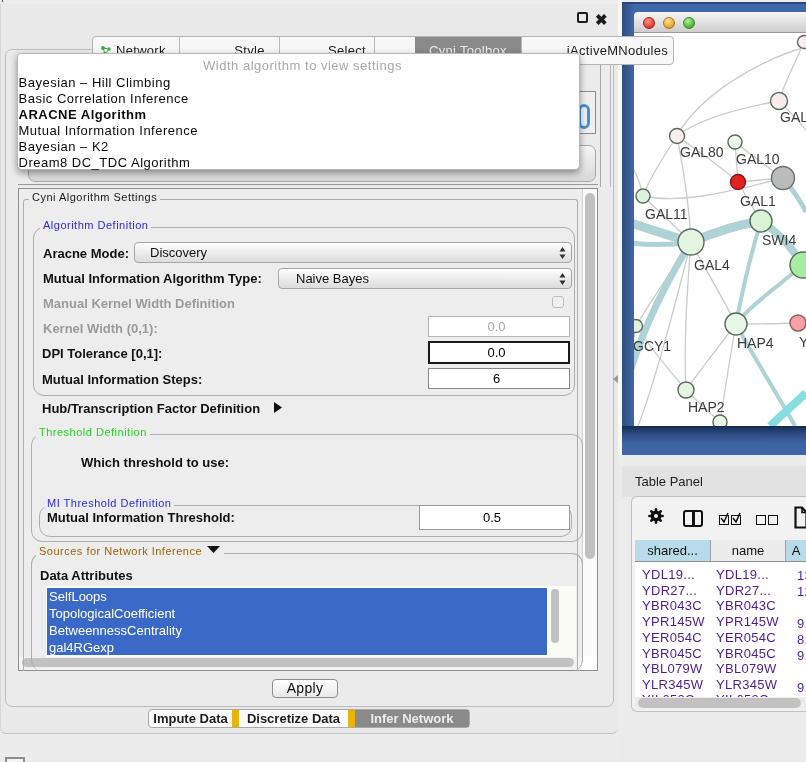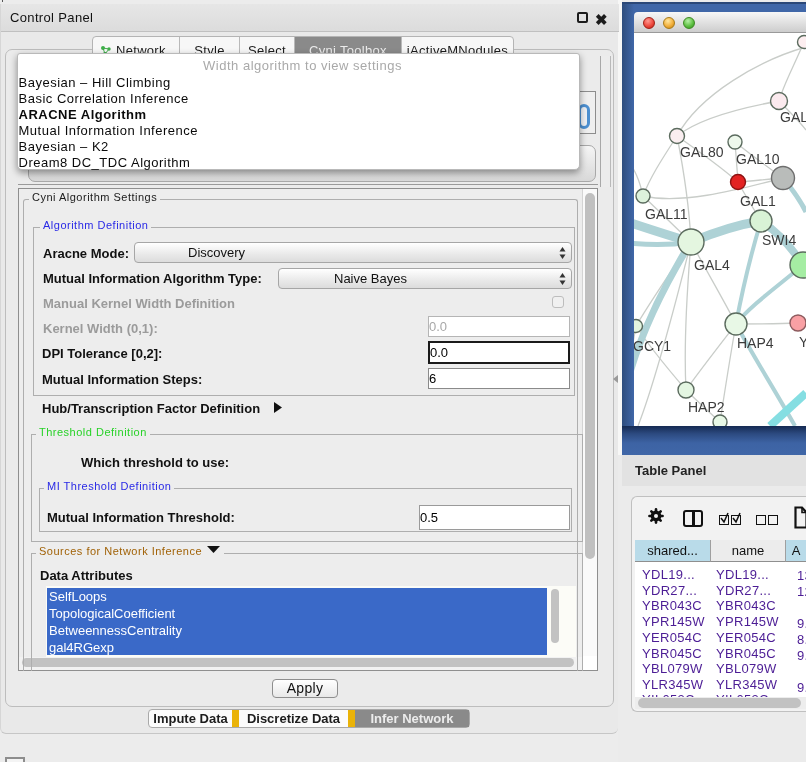--- a/index.html
+++ b/index.html
@@ -11,89 +11,88 @@
 #titlebar { left:0; top:0; width:618px; height:28px;
   background:linear-gradient(#e6e6e6,#dcdcdc); border-bottom:1px solid #c0c0c0;
   font-size:13px; letter-spacing:0.35px; color:#111; line-height:27px; padding-left:9px; }
 #icoFloat { left:576px; top:8px; width:11px; height:11px; border:2px solid #1b1b1b; border-radius:2px; }
 #icoClose { left:594px; top:7px; width:16px; height:22px; font-size:15px; font-weight:bold; color:#1b1b1b; }
 
 #contentPanel { left:4px; top:45px; width:609px; height:658px; background:#ebebeb;
   border:1px solid #bdbdbd; border-radius:7px; }
 
 #tabstrip { left:91px; top:32px; height:29px; display:flex; background:#f7f7f7;
-  border:1px solid #b4b4b4; border-radius:4px; font-size:13px; color:#1d1d1d; z-index:5; }
+  border:1px solid #b4b4b4; border-radius:4px; font-size:13px; color:#1d1d1d; z-index:5;gap:40px; }
 #tabstrip .tab { line-height:15px; letter-spacing:0.3px; border-right:1px solid #b9b9b9; display:flex; align-items:center; justify-content:center; }
 #tabstrip .tab:last-child { border-right:none; }
 #tabstrip .sel { background:#8a8a8a; color:#ececec; }
 
 #btabs { left:147px; top:705px; height:19px; display:flex; background:#fbfbfb;
   border:1px solid #a9a9a9; border-radius:4px; font-size:13px; font-weight:bold; color:#1d1d1d; z-index:5; }
 #btabs .tab { line-height:17px; text-align:center; border-right:7px solid #eab308; }
 #btabs .tab:last-child { border-right:none; }
 #btabs .sel { background:#8a8a8a; color:#ececec; }
 
 .bline { background:#9a9a9a; }
 
 #scrollpane { left:17px; top:184px; width:580px; height:483px; border:1px solid #8f8f8f; background:#ededed; }
 #vsb { right:0px; top:0px; width:15px; height:468px; background:#fafafa; border-left:1px solid #d4d4d4; }
 #vsb .thumb { position:absolute; left:2px; top:4px; width:10px; height:366px; background:#c0c0c0; border-radius:6px; }
 #hsb { left:0px; bottom:0px; width:564px; height:13px; background:#f2f2f2; }
 #hsb .thumb { position:absolute; left:3px; top:1px; width:552px; height:9px; background:#c2c2c2; border-radius:5px; }
 
-.group { border:1px solid #aeaeae; border-radius:0; }
+.group { border:1px solid #aeaeae; border-radius:11px; }
 .gtitle { position:absolute; top:-9px; background:#ededed; padding:0 3px; font-size:11px; letter-spacing:0.5px; }
 label.b { font-weight:bold; font-size:13px; color:#111; }
 label.g { font-weight:bold; font-size:13px; color:#9b9b9b; }
 
 .combo { position:absolute; height:21px; border:1px solid #a6a6a6; border-radius:4px;
   background:linear-gradient(#ffffff,#e9e9e9 60%,#dcdcdc); font-size:13px; color:#111; }
-.combo .txt { position:absolute; left:17px; top:2px;margin-left:38px; }
+.combo .txt { position:absolute; left:17px; top:2px; }
 .combo .arr { position:absolute; right:4px; top:1px; width:9px; height:18px; color:#333; }
 .arr svg { display:block; }
 
-.tf { position:absolute; background:#fff; font-size:13px; text-align:left; padding-right:5px; }
+.tf { position:absolute; background:#fff; font-size:13px; text-align:center; padding-right:5px; }
 
 #applyBtn { left:271px; top:675px; width:66px; height:19px; background:linear-gradient(#ffffff,#e8e8e8);
   border:1px solid #8e8e8e; border-radius:4px; text-align:center; font-size:14px; letter-spacing:0.3px; line-height:17px; color:#111; z-index:4; }
 
 #dropdown { left:17px; top:53px; width:563px; height:117px; background:#fff;
   border:1px solid #b9b9b9; border-radius:3px 3px 5px 5px;
   box-shadow:0 3px 7px rgba(0,0,0,0.4); z-index:20; font-size:13px; letter-spacing:0.5px; color:#0a0a0a; }
 #dropdown .prompt { position:absolute; left:0; top:4px; width:100%; text-align:center; text-indent:8px; color:#a9a9a9; }
 #dropdown .it { position:absolute; left:0.5px; }
 
 #netwin { left:622px; top:2px; width:184px; height:453px;
   background:linear-gradient(90deg,#2e4d7d,#4067a8 12px); border-top:2px solid #2b4878; }
 #macbar { left:12px; top:8px; width:172px; height:21px;
   background:linear-gradient(#f7f7f7,#cdcdcd); border-bottom:1px solid #9a9a9a; border-radius:4px 0 0 0; }
 .light { position:absolute; width:12px; height:12px; border-radius:50%; z-index:3; }
 #netcontent { left:12px; top:29px; width:172px; height:393px; background:#ffffff; overflow:hidden; }
 #netbottom { left:0px; top:422px; width:184px; height:31px;
   background:linear-gradient(#152a52,#2c4a80 25%,#3d63a4 55%,#4067a8); }
 
 #tpArea { left:618px; top:455px; width:188px; height:307px; background:#ebebeb; }
-#tpBar { left:4px; top:0px; width:184px; height:31px; background:#e2e2e2; font-size:13px; color:#222; line-height:31px; padding-left:13px;font-weight:bold; }
+#tpBar { left:4px; top:11px; width:184px; height:31px; background:#e2e2e2; font-size:13px; color:#222; line-height:31px; padding-left:13px; }
 #tpPanel { left:13px; top:41px; width:175px; height:216px; background:#f2f2f2;
   border:1px solid #c0c0c0; border-radius:6px 0 0 6px; border-right:none; }
 
 #tbl { left:3px; top:43px; width:172px; height:158px; background:#fff; font-size:13px; overflow:hidden; }
 .hc { position:absolute; top:0; height:22px; border-right:1px solid #9f9f9f; border-bottom:1px solid #8f8f8f; text-align:center; line-height:22px; color:#111; }
 .row { position:absolute; white-space:pre; color:#4c1d95; letter-spacing:0.3px; }
 #tsb { left:3px; top:200px; width:172px; height:12px; background:#ededed; }
 #tsb .thumb { position:absolute; left:3px; top:1px; width:163px; height:10px; background:#c2c2c2; border-radius:5px; }
 
 #minisq { left:5px; top:757px; width:20px; height:14px; border:2px solid #8d8d8d; background:#f4f4f4; }
 #topmark { left:2px; top:0px; width:1px; height:2px; background:#555; }
 </style>
 </head>
 <body>
 <div class="abs" style="left:618px;top:0;width:4px;height:455px;background:#f7f7f6;"></div>
 <div class="abs" id="cpwin">
-  <div class="abs" id="titlebar">Control Panel</div>
   <div class="abs" id="icoFloat"></div>
   <div class="abs" id="icoClose">✖</div>
   <div class="abs" id="contentPanel"></div>
   <div class="abs" id="tabstrip">
     <div class="tab" style="width:87px;justify-content:flex-start;padding-left:7px;"><svg width="12" height="12" viewBox="0 0 12 12" style="margin-right:4px;">
           <circle cx="3" cy="3" r="2" fill="#3fae4a"></circle>
           <circle cx="9" cy="4" r="1.7" fill="#3fae4a"></circle>
           <circle cx="5" cy="9" r="2" fill="#2c8f38"></circle>
           <path d="M3 3 L9 4 L5 9 Z" stroke="#3fae4a" fill="none" stroke-width="1"></path>
         </svg>Network</div>
@@ -143,34 +142,34 @@
           <svg width="9" height="18">
             <path d="M4.5 3 L7.5 7.5 L1.5 7.5 Z" fill="#333"></path>
             <path d="M4.5 15 L7.5 10.5 L1.5 10.5 Z" fill="#333"></path>
           </svg>
         </div>
     </div>
     <label class="g abs" style="left:24px;top:107px;">Manual Kernel Width Definition</label>
     <div class="abs" style="left:533px;top:107px;width:12px;height:12px;background:#f0f0f0;border:1px solid #bdbdbd;border-radius:3px;"></div>
     <label class="g abs" style="left:24px;top:132px;">Kernel Width (0,1):</label>
     <div class="tf" style="left:409px;top:127px;width:142px;height:21px;border:1px solid #b5b5b5;color:#a8a8a8;line-height:19px;">0.0</div>
-    <label class="b abs" style="left:23px;top:157px;">DPI Tolerance [0,2]:</label>
+    <label class="b abs" style="left:23px;top:157px;">DPI Tolerance [0,1]:</label>
     <div class="tf" style="left:409px;top:152px;width:142px;height:23px;border:2px solid #1a1a1a;color:#000;line-height:19px;">0.0</div>
     <label class="b abs" style="left:23px;top:183px;">Mutual Information Steps:</label>
     <div class="tf" style="left:409px;top:179px;width:142px;height:21px;border:1px solid #8a8a8a;color:#000;line-height:19px;">6</div>
     <label class="b abs" style="left:23px;top:212px;">Hub/Transcription Factor Definition</label>
     <svg class="abs" style="left:253px;top:212px;" width="12" height="13">
         <path d="M2 1 L10 6.5 L2 12 Z" fill="#111"></path>
       </svg>
 
     <div class="abs group" style="left:12px;top:245px;width:552px;height:108px;">
       <span class="gtitle" style="left:4px;color:#28d228;">Threshold Definition</span>
     </div>
     <label class="b abs" style="left:62px;top:266px;">Which threshold to use:</label>
-    <div class="abs group" style="left:20px;top:299px;width:533px;height:44px;">
+    <div class="abs group" style="left:20px;top:316px;width:533px;height:32px;">
       <span class="gtitle" style="left:4px;color:#2929e6;">MI Threshold Definition</span>
     </div>
     <label class="b abs" style="left:28px;top:321px;">Mutual Information Threshold:</label>
     <div class="tf" style="left:400px;top:316px;width:151px;height:25px;border:1px solid #9a9a9a;color:#000;line-height:23px;">0.5</div>
 
     <div class="abs group" style="left:12px;top:364px;width:552px;height:118px;border-bottom:none;">
       <span class="gtitle" style="left:4px;color:#a16207;">Sources for Network Inference <svg width="15" height="9" style="margin-bottom:1px;">
             <path d="M1 1 L14 1 L7.5 8 Z" fill="#111"></path>
           </svg></span>
     </div>

